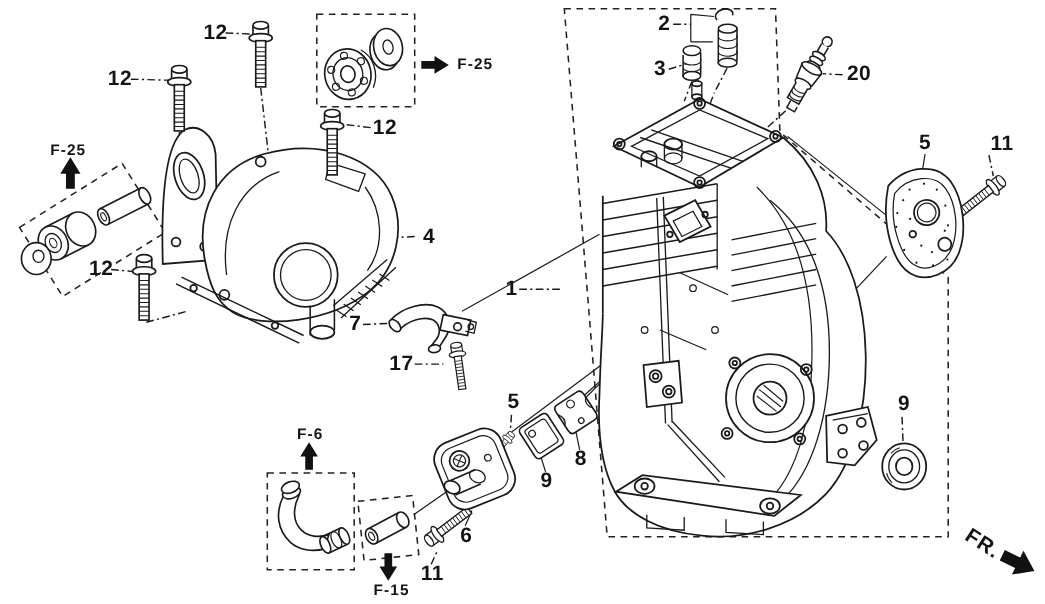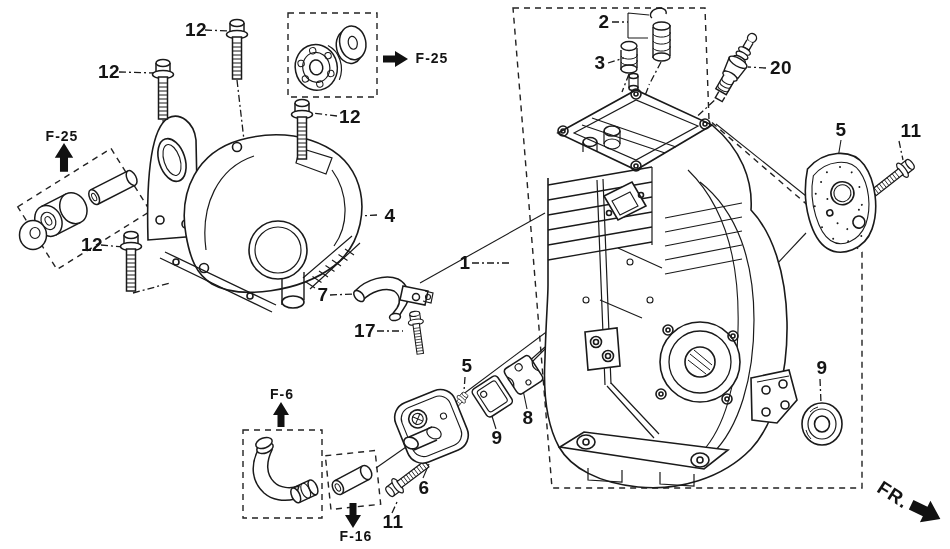--- a/index.html
+++ b/index.html
@@ -376,16 +376,16 @@
   <div class="lbl" style="left:467px;top:366px">5</div>
   <div class="lbl" style="left:528px;top:418px">8</div>
   <div class="lbl" style="left:497px;top:438px">9</div>
   <div class="lbl" style="left:424px;top:488px">6</div>
   <div class="lbl" style="left:393px;top:522px">11</div>
   <div class="lbl" style="left:822px;top:368px">9</div>
 
   <div class="lbl ref" style="left:62px;top:136px">F-25</div>
   <div class="lbl ref" style="left:432px;top:58px">F-25</div>
   <div class="lbl ref" style="left:282px;top:394px">F-6</div>
-  <div class="lbl ref" style="left:356px;top:536px">F-16</div>
+  <div class="lbl ref" style="left:356px;top:536px">F-15</div>
   <div class="lbl ref fr" style="left:893px;top:495px">FR.</div>
 
 </div>
 
 </body></html>

